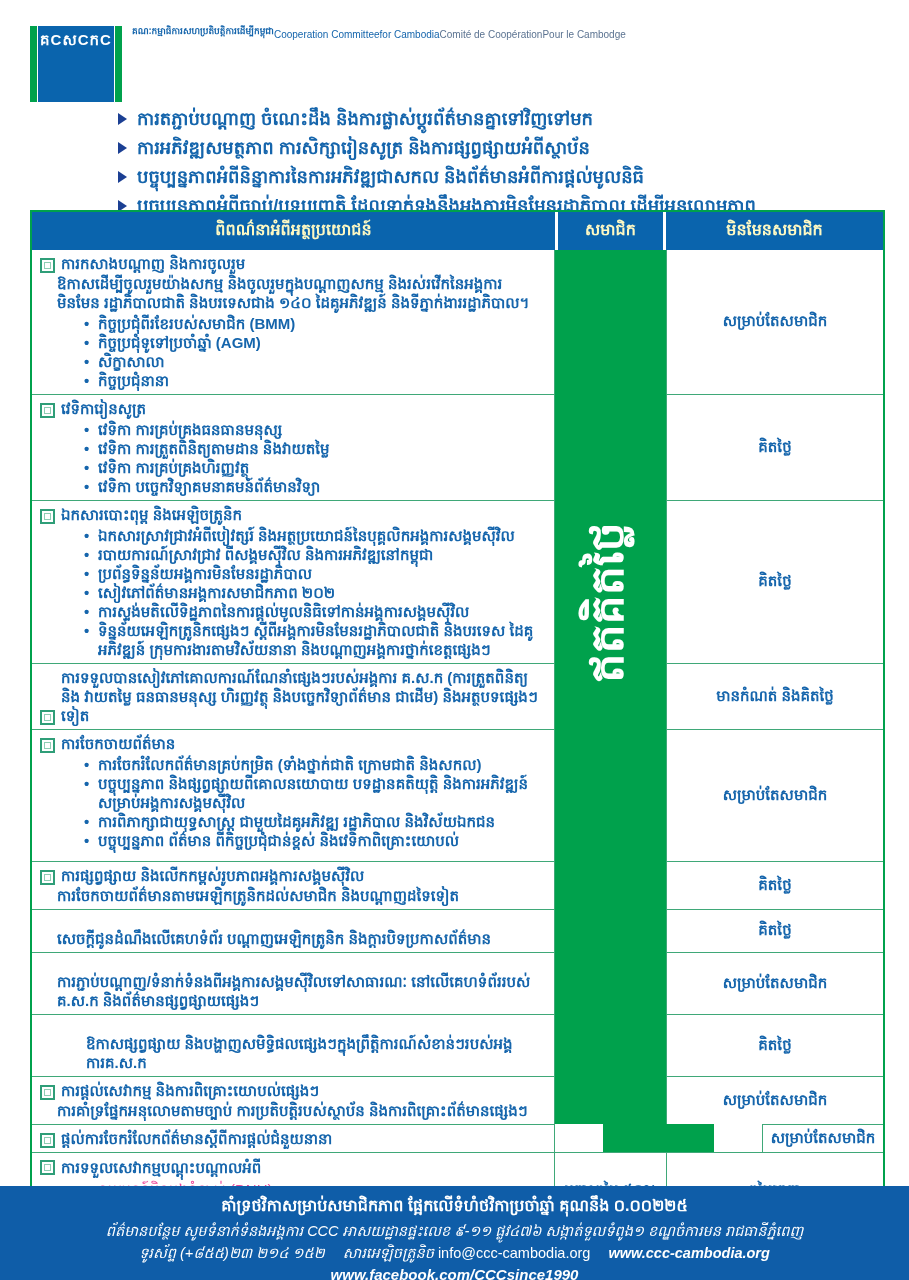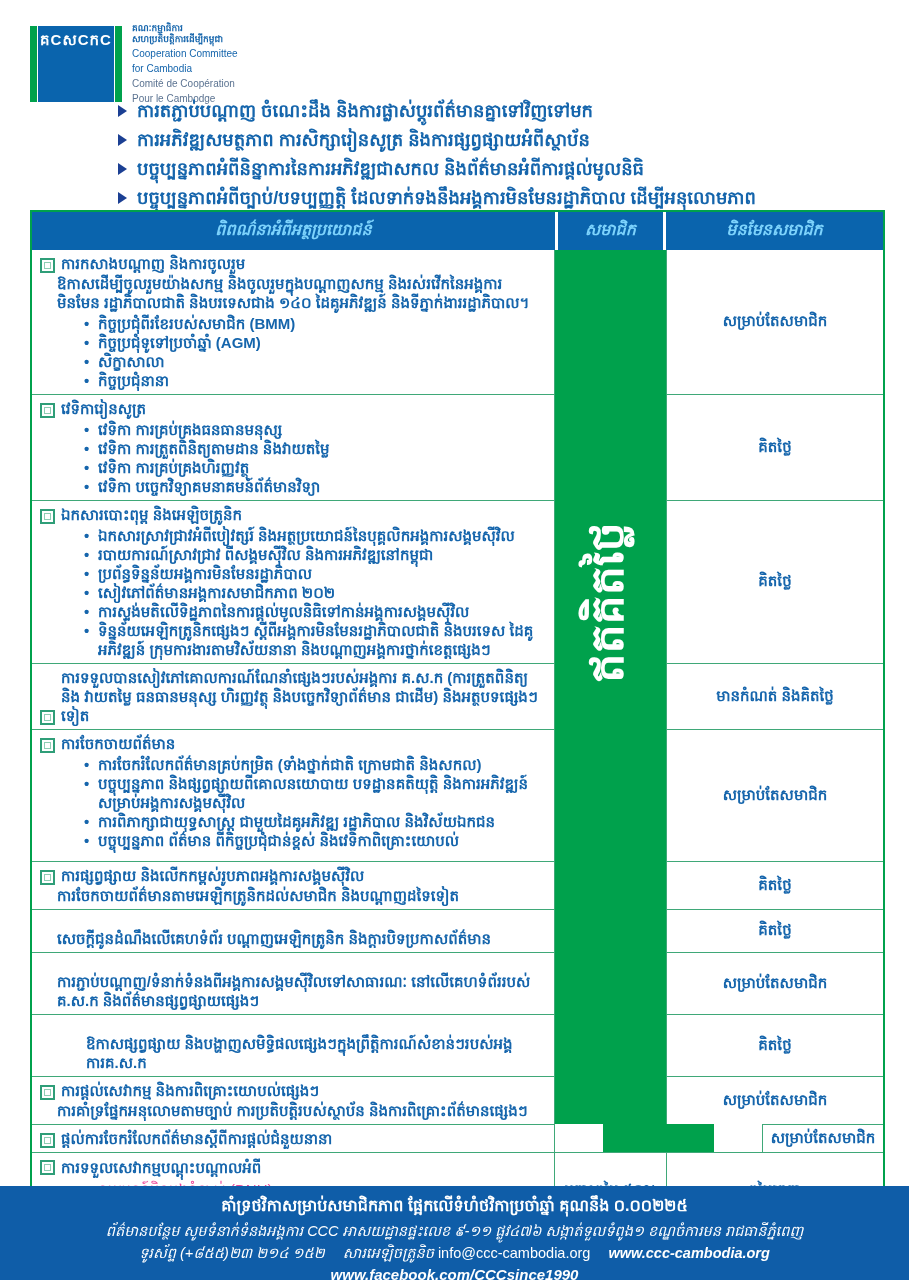--- a/index.html
+++ b/index.html
@@ -4,35 +4,35 @@
 <style>
   html,body{margin:0;padding:0;background:#fff;}
   .page{position:relative;width:909px;height:1280px;background:#fff;overflow:hidden;
         font-family:"Liberation Sans","DejaVu Sans",sans-serif;}
   
   .logo{position:absolute;left:30px;top:26px;display:flex;align-items:stretch;height:76px;}
   .logo-bar{width:7px;background:#00a14c;}
   .logo-box{width:76px;background:#0a64ad;margin:0 1px;display:flex;flex-direction:row;
             justify-content:center;padding:2px 0;}
   .mono-row{color:#fff;font-weight:bold;font-size:15px;line-height:23px;text-align:center;letter-spacing:1px;}
-  .logo-text{margin-left:10px;display:flex;flex-direction:column;justify-content:center;}
+  .logo-text{margin-left:10px;display:flex;flex-direction:row;justify-content:center;}
   .logo-text .kh{color:#1565ac;font-size:9px;line-height:11px;font-weight:bold;}
   .logo-text .en{color:#1565ac;font-size:10px;line-height:12px;margin-top:3px;}
   .logo-text .fr{color:#5b7391;font-size:10px;line-height:12px;margin-top:3px;}
   .title{position:absolute;left:185px;top:52px;width:700px;text-align:center;
          color:#2b3990;font-size:33px;font-weight:bold;line-height:40px;}
-  .intro{position:absolute;left:118px;top:100px;width:770px;}
+  .intro{position:absolute;left:118px;top:108px;width:770px;}
   .intro-line{display:flex;align-items:flex-start;margin-bottom:7px;}
   .tri{width:0;height:0;border-top:6px solid transparent;border-bottom:6px solid transparent;
        border-left:9px solid #1b3f93;margin:5px 10px 0 0;flex:0 0 auto;}
   .intro-text{color:#1565ac;font-size:18px;font-weight:bold;line-height:22px;}
   
   .tbl{position:absolute;left:30px;top:210px;width:855px;border:2px solid #00a14c;box-sizing:border-box;}
   .thead{display:flex;background:#0a64ad;height:38px;}
-  .thead div{color:#7dd3fc;font-weight:bold;font-size:16px;display:flex;align-items:center;justify-content:center;box-sizing:border-box;font-style:italic;}
+  .thead div{color:#fef9c3;font-weight:bold;font-size:16px;display:flex;align-items:center;justify-content:center;box-sizing:border-box;}
   .thead .c1{width:523px;}
   .thead .c2{width:111px;border-left:3px solid #fff;border-right:3px solid #fff;}
   .thead .c3{flex:1;}
   .tbody{position:relative;}
   .brow{display:flex;align-items:stretch;}
   .brow .c1{width:523px;box-sizing:border-box;border-right:1px solid #3fa878;padding:4px 10px 4px 8px;}
   .brow .c2{width:111px;box-sizing:border-box;}
   .brow .mc{background:#00a14c;}
   .brow .c3{flex:1;box-sizing:border-box;border-left:1px solid #3fa878;display:flex;align-items:center;justify-content:center;
             color:#1565ac;font-weight:bold;font-size:15px;text-align:left;padding:2px 6px;}

